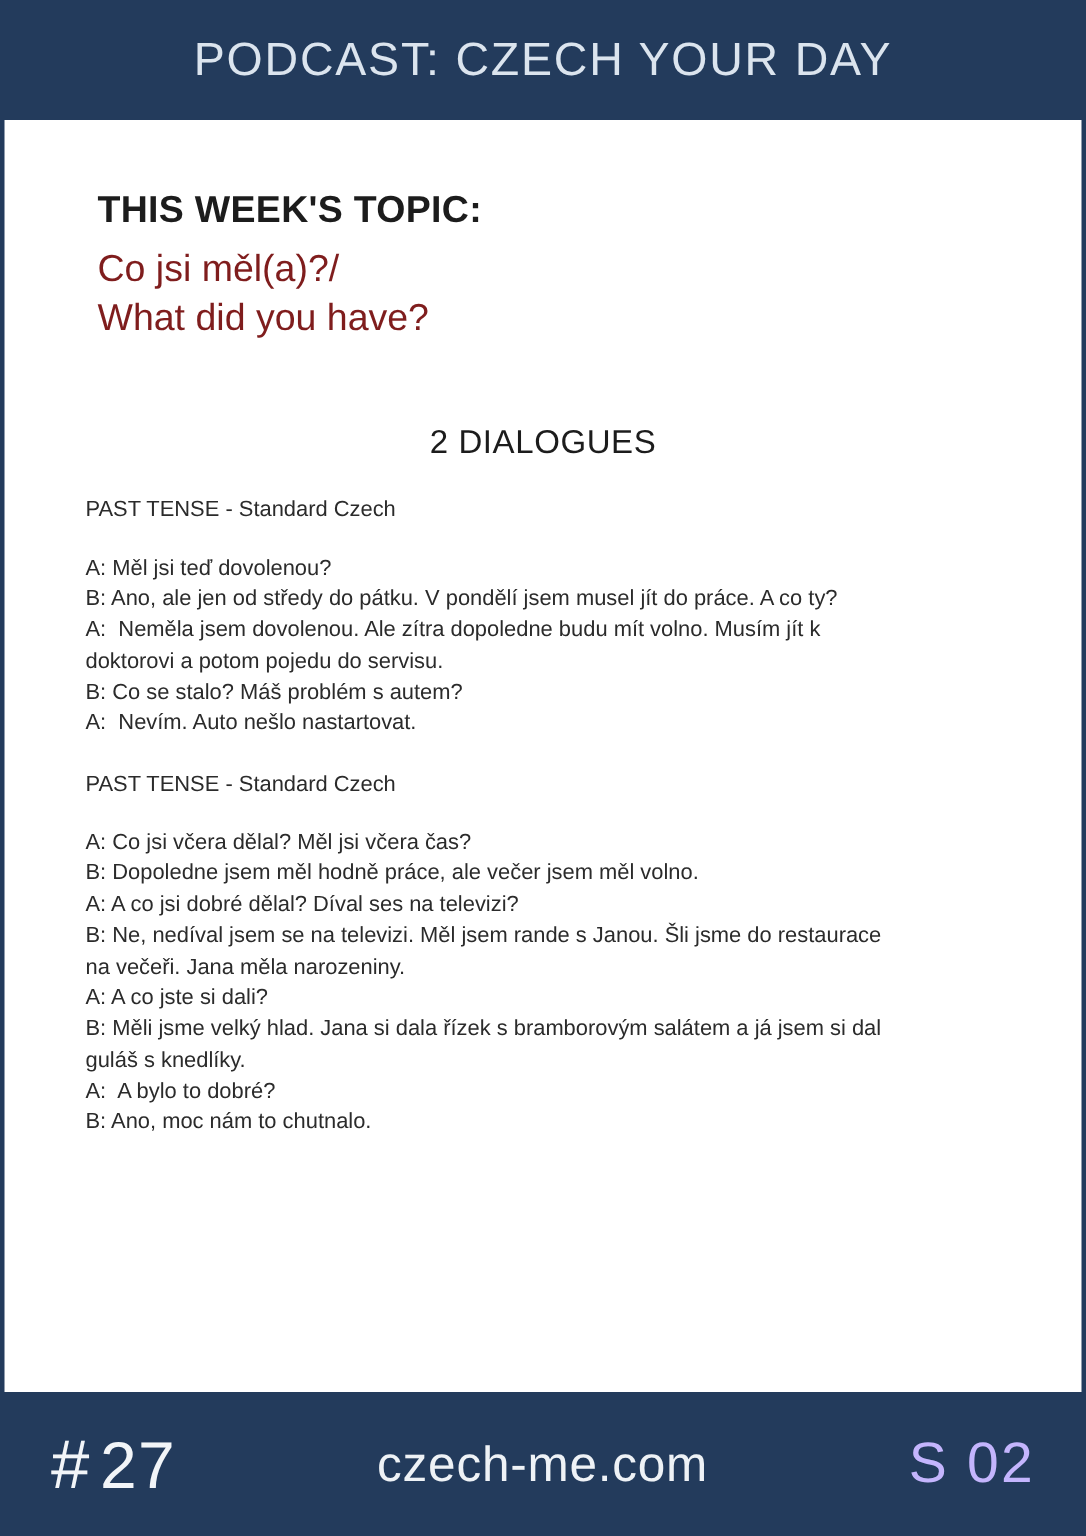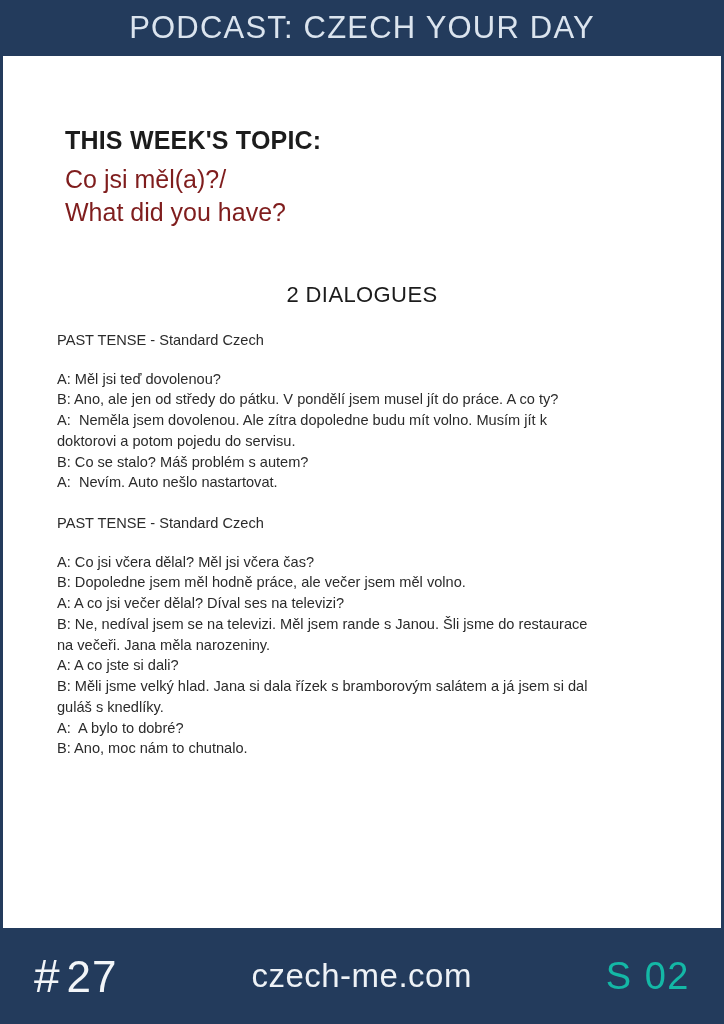--- a/index.html
+++ b/index.html
@@ -22,21 +22,21 @@
     border-left: 3px solid #233b5c;
     border-right: 3px solid #233b5c;
     background: #ffffff;
   }
   
   .header-banner {
     position: absolute;
     top: 0;
     left: -3px;
     right: -3px;
-    height: 56px;
+    height: 80px;
     background: #233b5c;
     display: flex;
     align-items: center;
     justify-content: center;
   }
   .header-title {
     color: #dbe4ee;
     font-size: 31px;
     letter-spacing: 1.2px;
     font-weight: 400;
@@ -119,21 +119,21 @@
   .footer-hash {
     font-size: 46px;
     margin-right: 6px;
   }
   .footer-site {
     color: #eef2f6;
     font-size: 33px;
     letter-spacing: 0.5px;
   }
   .footer-season {
-    color: #14b8a6;
+    color: #c4b5fd;
     font-size: 38px;
     letter-spacing: 1.5px;
   }
 </style>
 </head>
 <body>
 
 <div class="page">
 
   <div class="header-banner">
@@ -157,21 +157,21 @@
       <div class="line">A:  Neměla jsem dovolenou. Ale zítra dopoledne budu mít volno. Musím jít k</div>
       <div class="line">doktorovi a potom pojedu do servisu.</div>
       <div class="line">B: Co se stalo? Máš problém s autem?</div>
       <div class="line">A:  Nevím. Auto nešlo nastartovat.</div>
     </div>
 
     <div class="section">
       <div class="section-title line">PAST TENSE - Standard Czech</div>
       <div class="line">A: Co jsi včera dělal? Měl jsi včera čas?</div>
       <div class="line">B: Dopoledne jsem měl hodně práce, ale večer jsem měl volno.</div>
-      <div class="line">A: A co jsi večer dělal? Díval ses na televizi?</div>
+      <div class="line">A: A co jsi dobré dělal? Díval ses na televizi?</div>
       <div class="line">B: Ne, nedíval jsem se na televizi. Měl jsem rande s Janou. Šli jsme do restaurace</div>
       <div class="line">na večeři. Jana měla narozeniny.</div>
       <div class="line">A: A co jste si dali?</div>
       <div class="line">B: Měli jsme velký hlad. Jana si dala řízek s bramborovým salátem a já jsem si dal</div>
       <div class="line">guláš s knedlíky.</div>
       <div class="line">A:  A bylo to dobré?</div>
       <div class="line">B: Ano, moc nám to chutnalo.</div>
     </div>
 
   </div>

